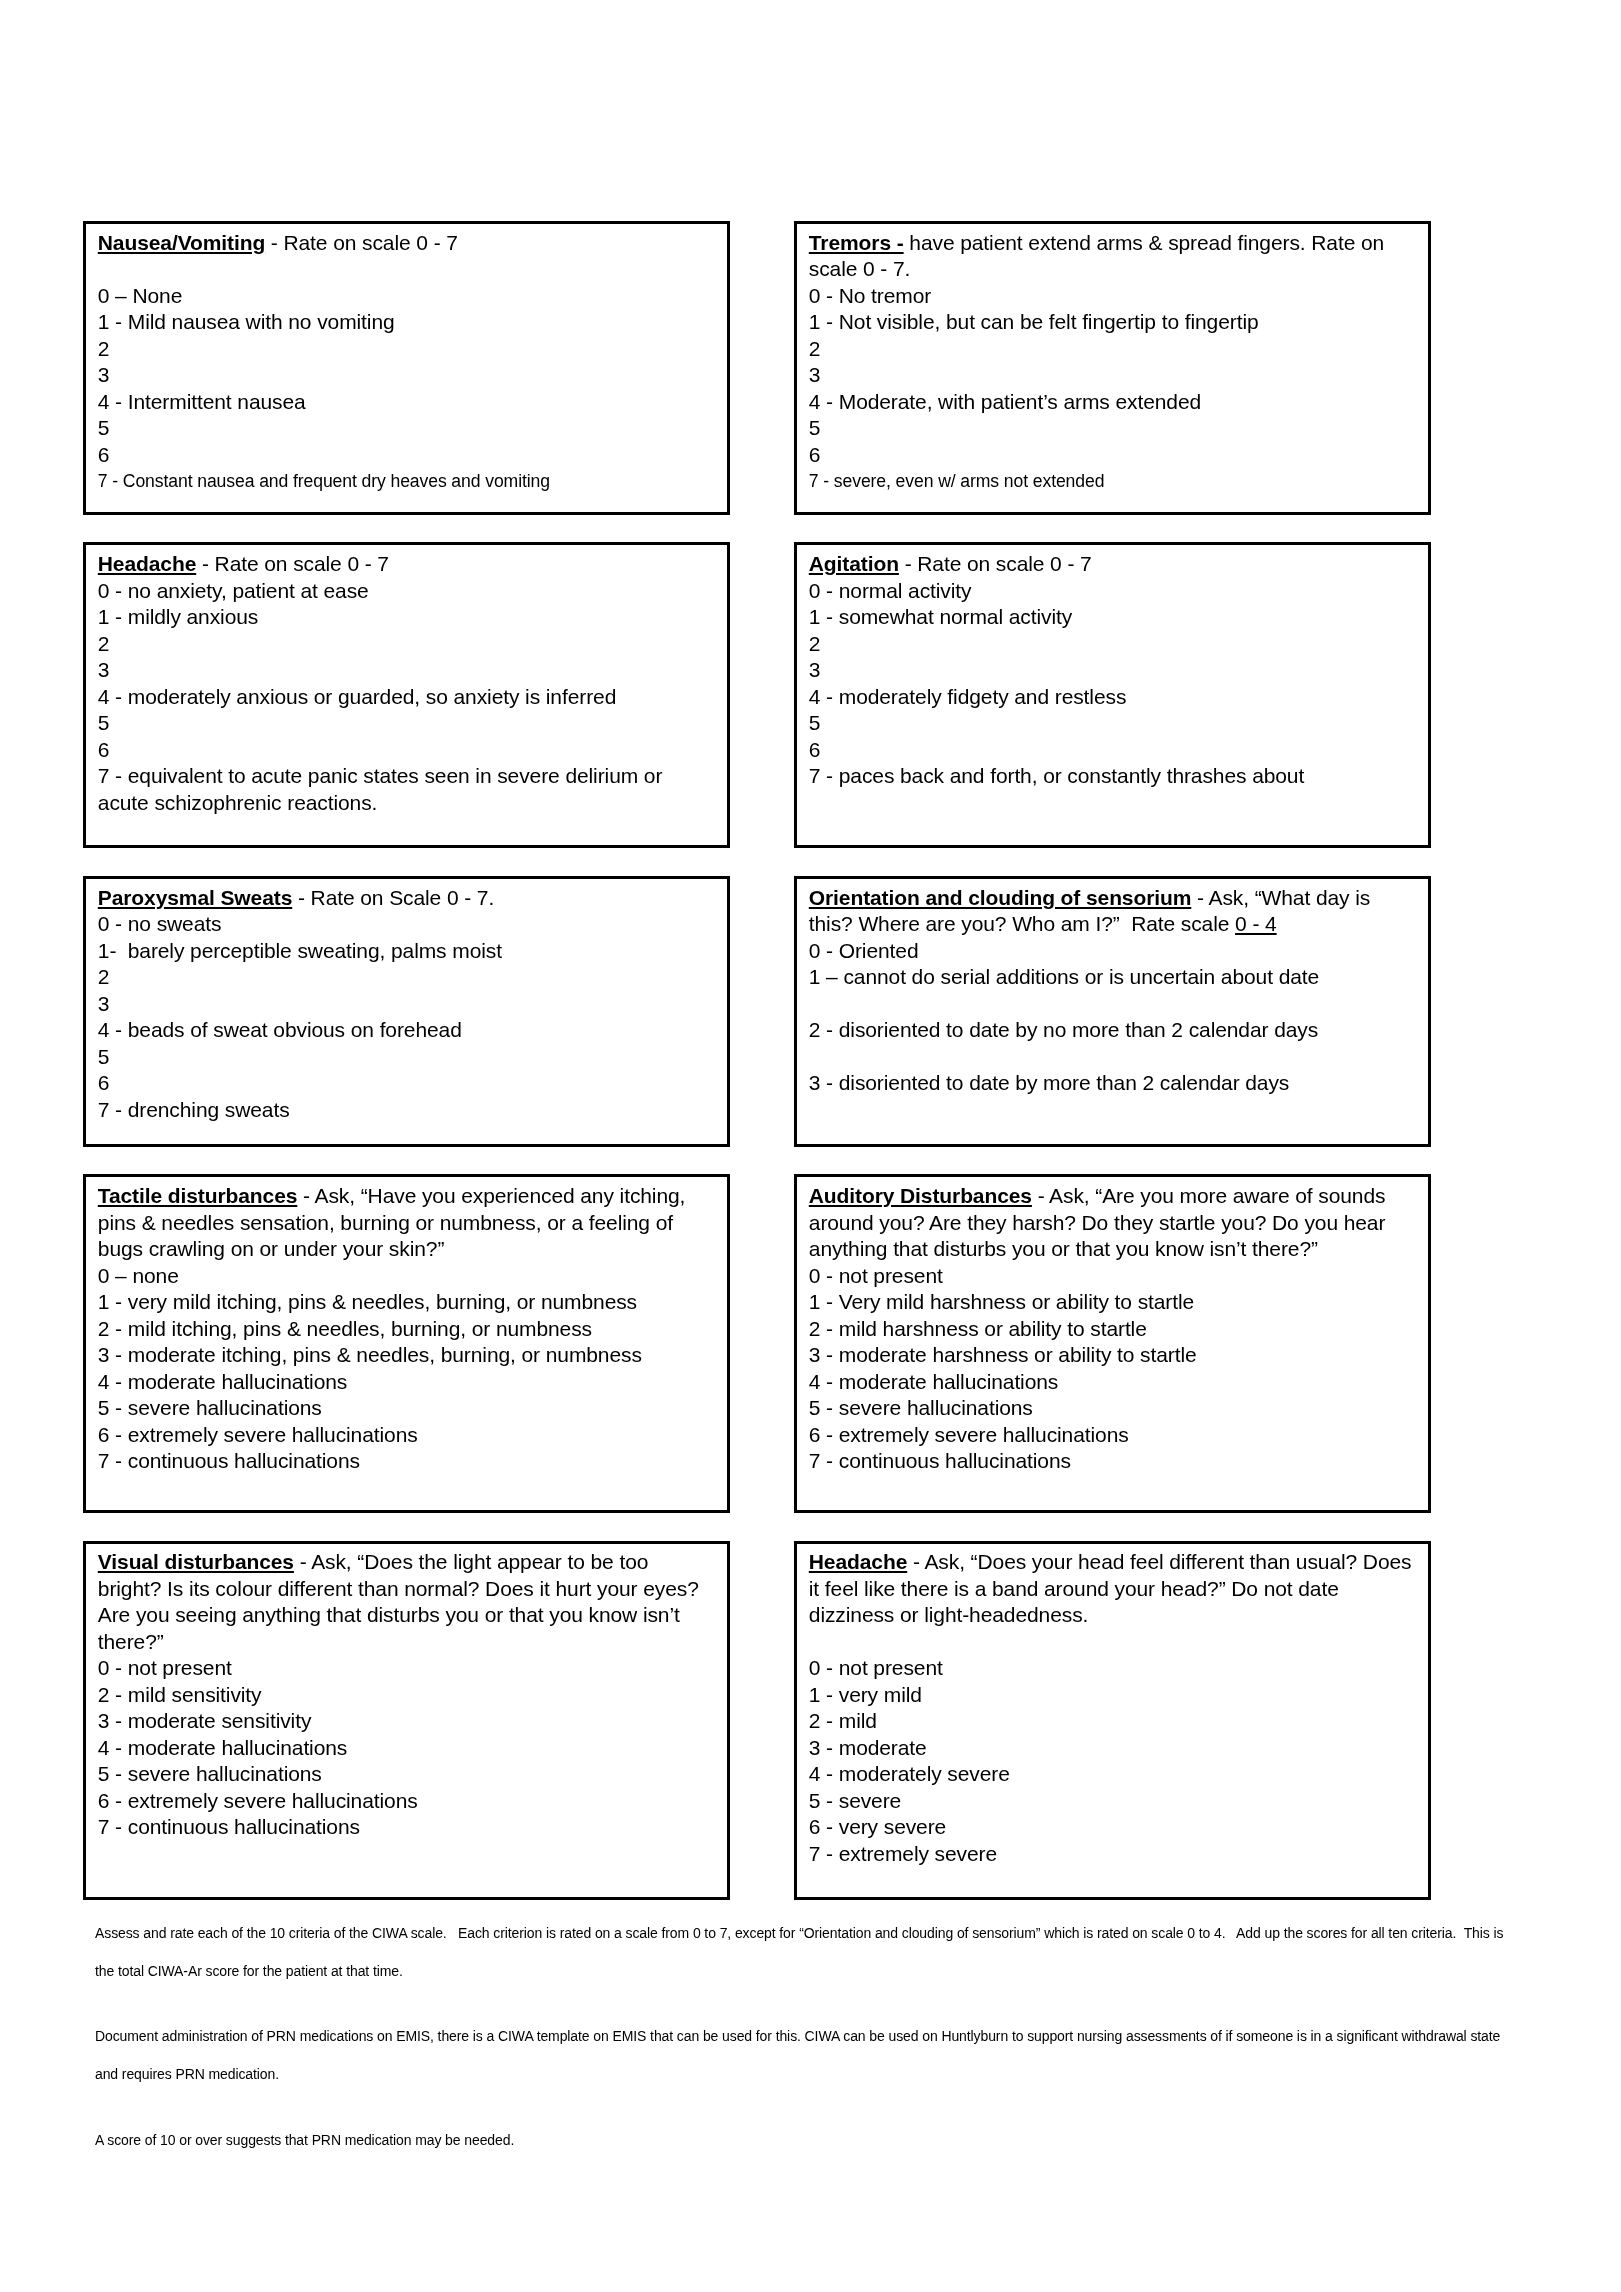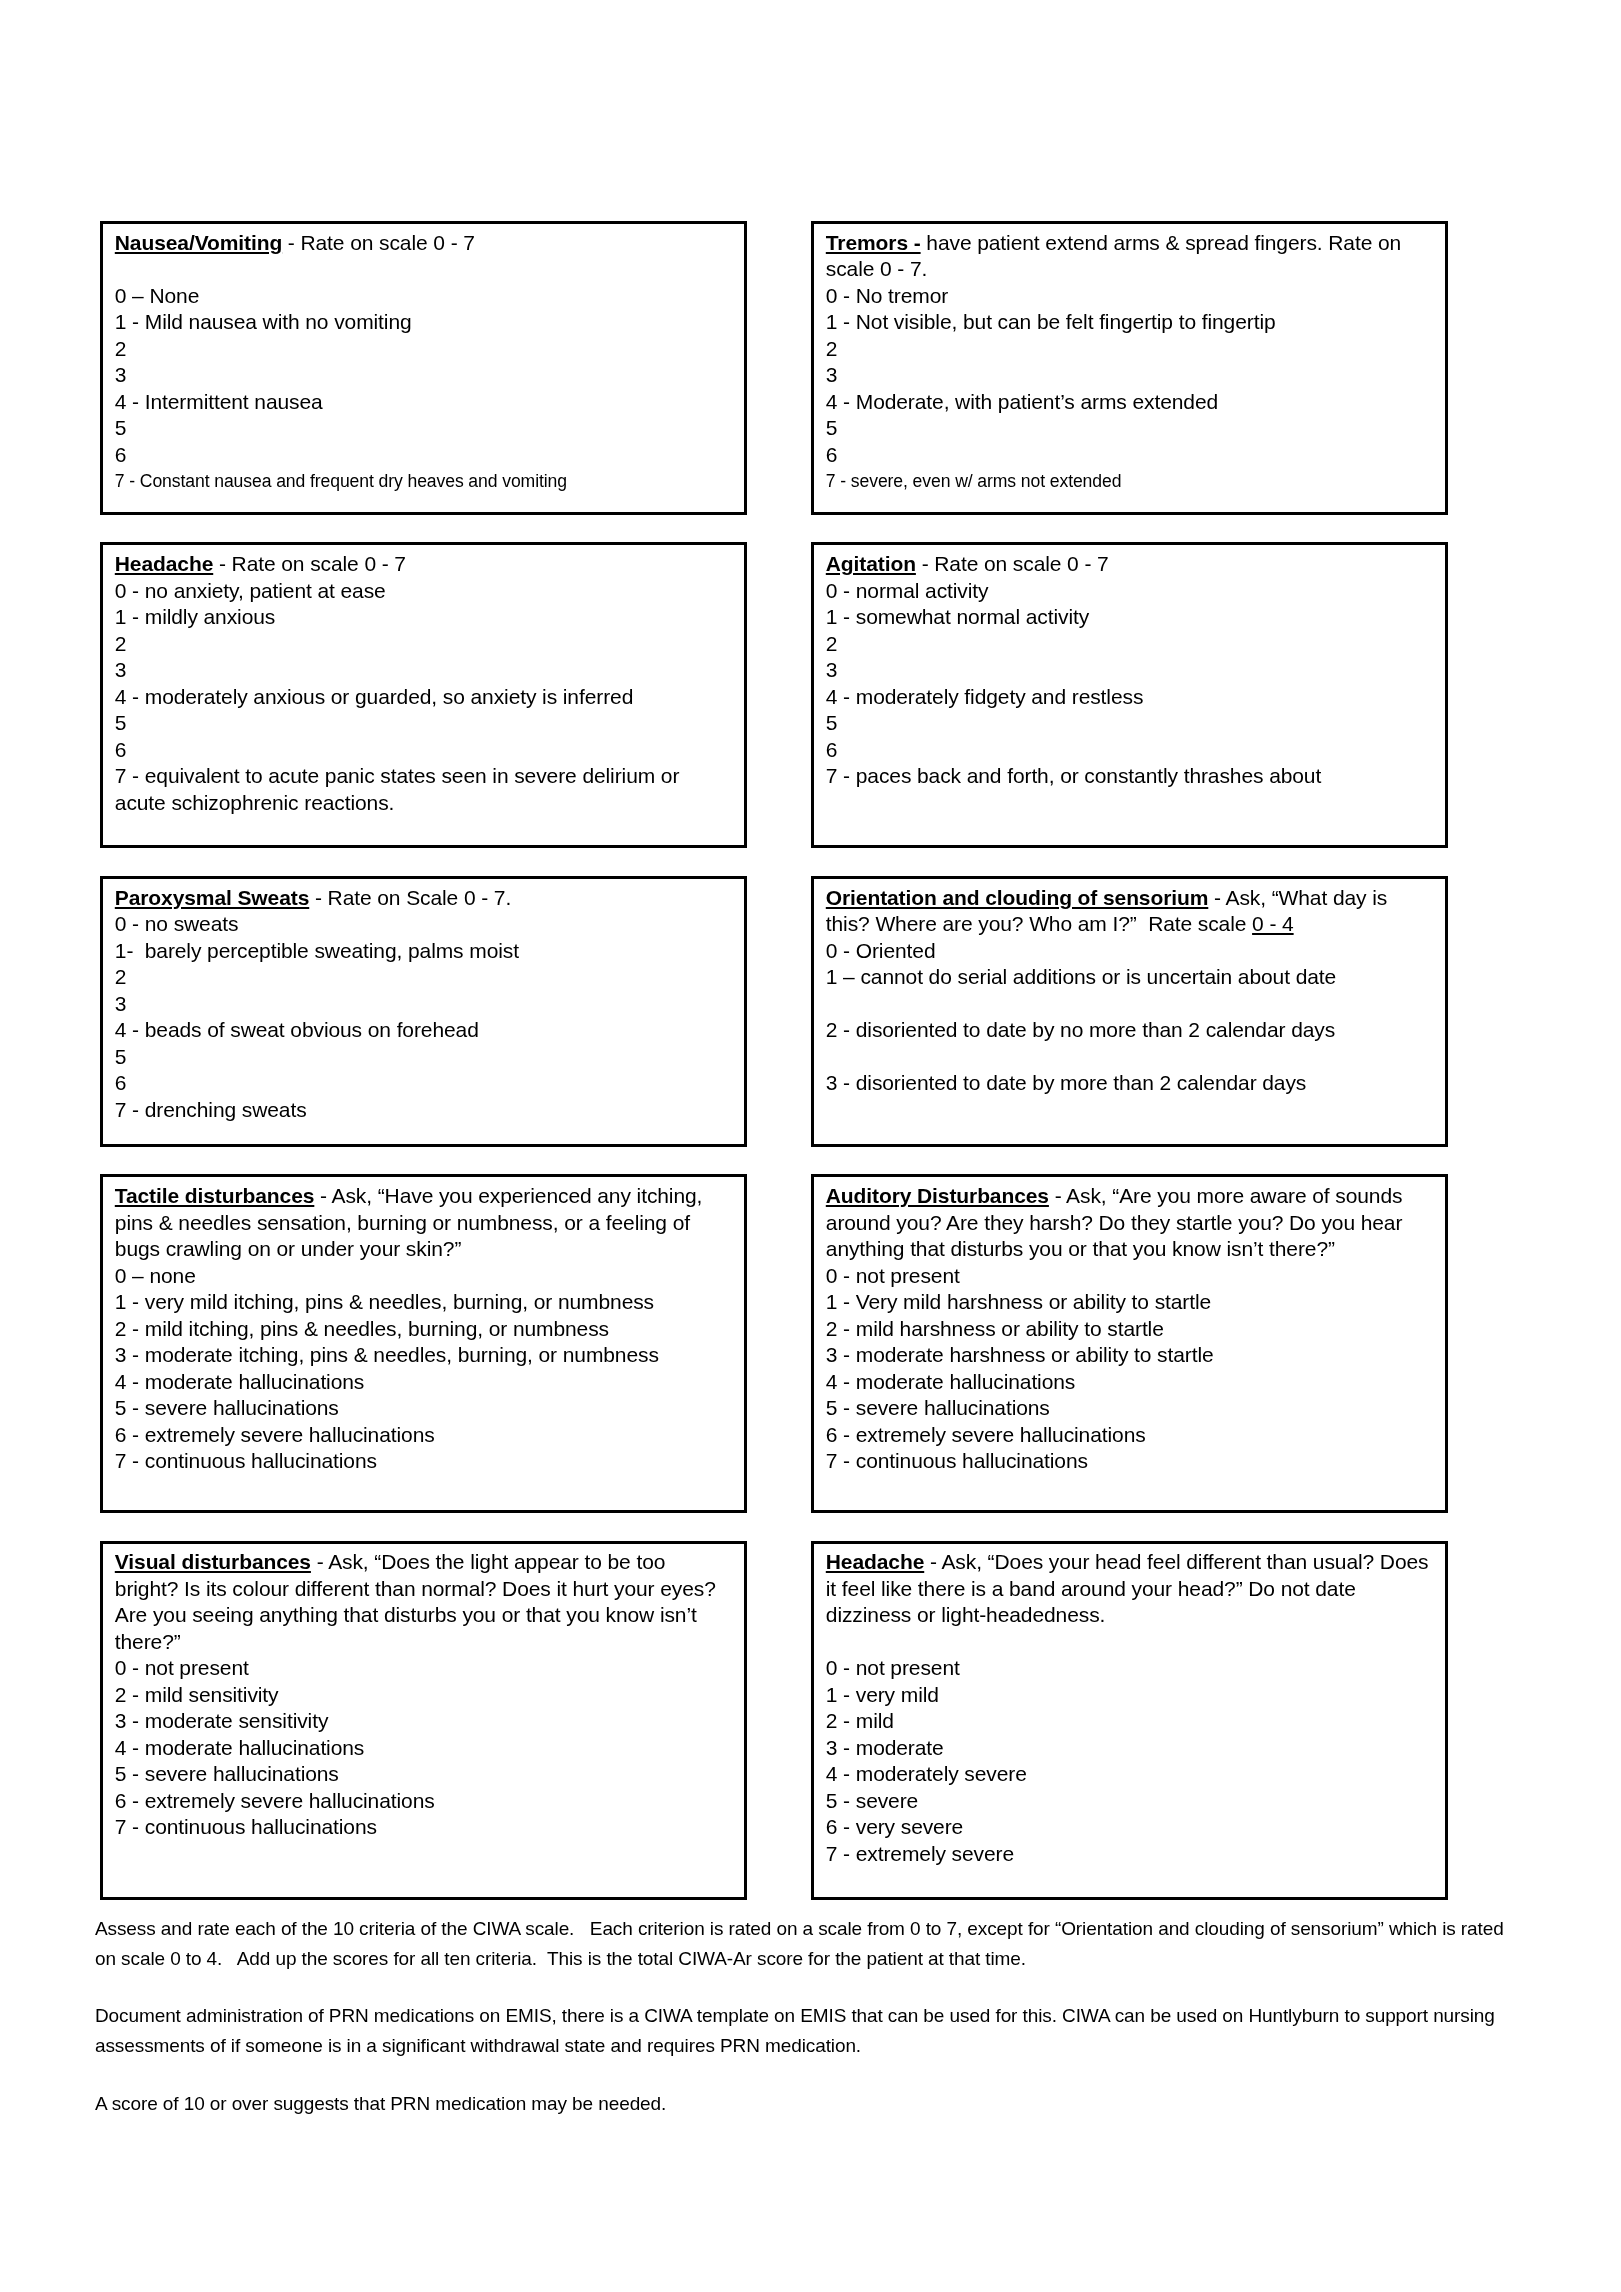--- a/index.html
+++ b/index.html
@@ -11,21 +11,21 @@
   }
   .page {
     position: relative;
     width: 1621px;
     height: 2293px;
     background: #ffffff;
     overflow: hidden;
   }
   .grid {
     position: absolute;
-    left: 100px;
+    left: 83px;
     top: 221px;
     display: grid;
     grid-template-columns: 647px 637px;
     grid-template-rows: 294px 306px 271px 339px 359px;
     column-gap: 64px;
     row-gap: 27.4px;
   }
   .box {
     border: 3.9px solid #000000;
     box-sizing: border-box;
@@ -56,22 +56,22 @@
     font-size: 17.6px;
   }
   .footer {
     position: absolute;
     left: 95px;
     top: 1914px;
     width: 1418px;
   }
   .footer p {
     margin: 0 0 27.4px 0;
-    font-size: 19px;
-    line-height: 30px;
+    font-size: 14px;
+    line-height: 38px;
     letter-spacing: -0.1px;
     white-space: pre-wrap;
   }
   .footer p.bold {
     font-weight: normal;
   }
 </style>
 </head>
 <body>
 

